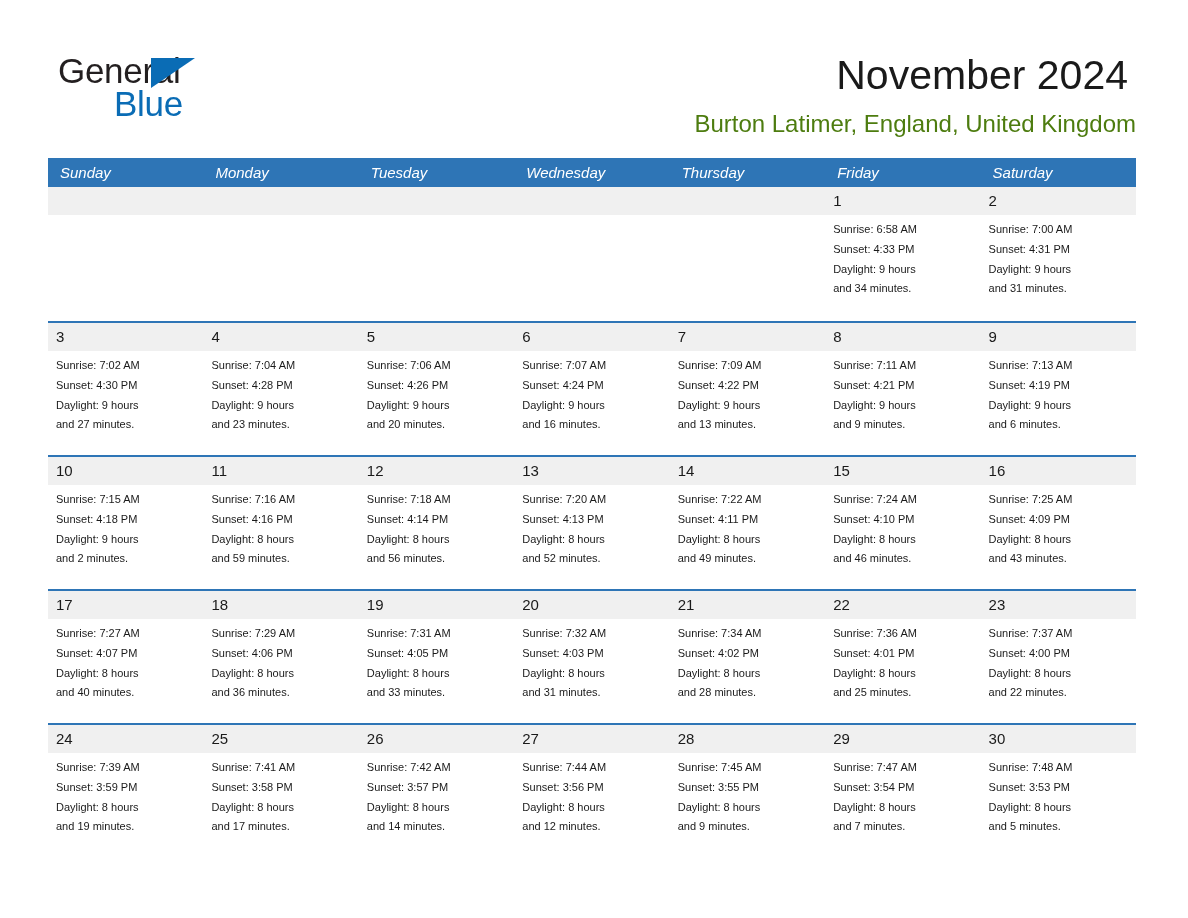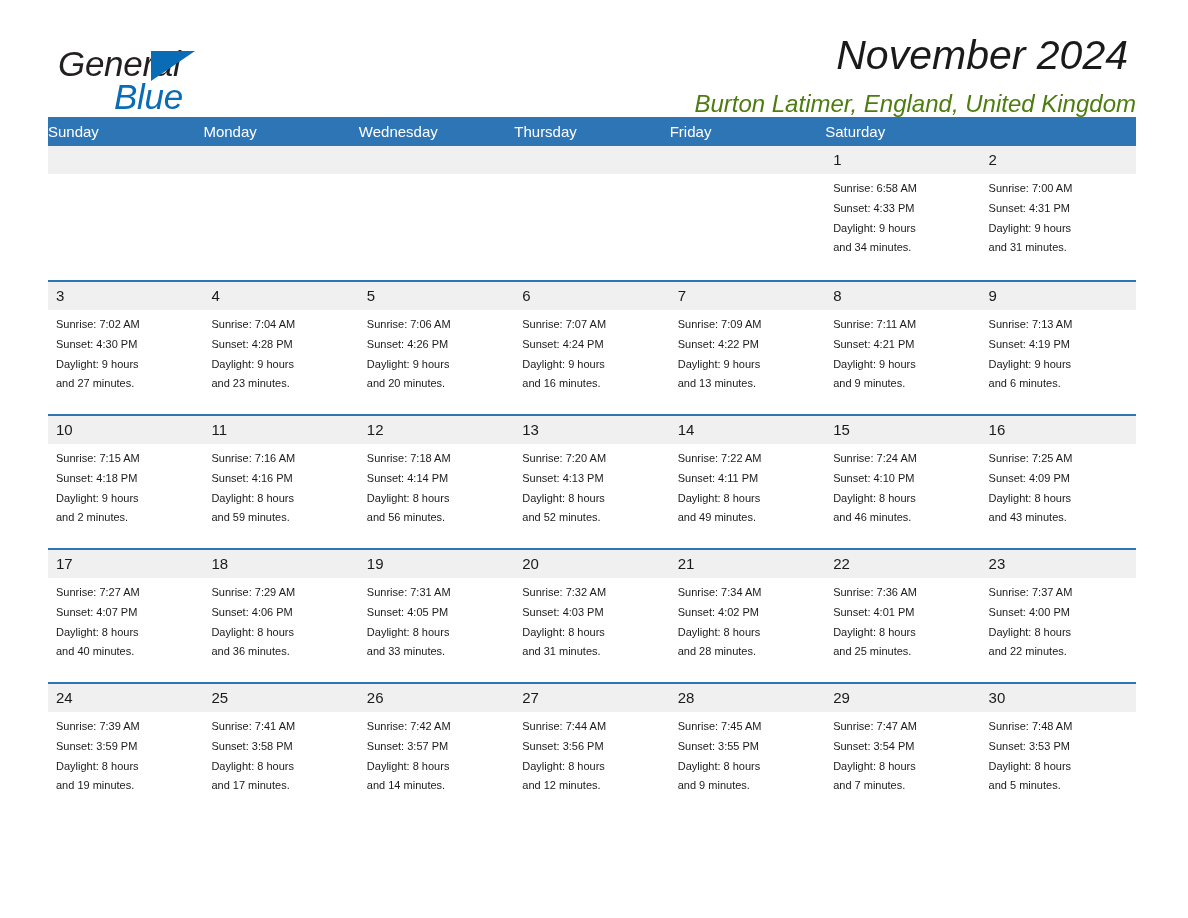--- a/index.html
+++ b/index.html
@@ -18,25 +18,24 @@
   .page {
     position: relative;
     width: 1188px;
     height: 918px;
     padding: 0;
   }
 
   
   .header {
     display: flex;
-    align-items: flex-end;
+    align-items: flex-start;
     justify-content: space-between;
     padding: 44px 52px 0 58px;
-    height: 117px;
-    font-style: italic;
+    height: 158px;
   }
   .brand {
     position: relative;
     width: 300px;
     height: 80px;
     flex: 0 0 auto;
   }
   .brand-general {
     position: absolute;
     left: 0;
@@ -94,22 +93,23 @@
   .dow-row {
     display: grid;
     grid-template-columns: repeat(7, 1fr);
     background: #2e75b6;
     height: 29px;
   }
   .dow {
     color: #ffffff;
     font-size: 15px;
     line-height: 29px;
-    padding-left: 0;
+    padding-left: 12px;
     white-space: nowrap;
+    font-style: italic;
   }
   .week {
     display: grid;
     grid-template-columns: repeat(7, 1fr);
     border-top: 2px solid #2e75b6;
     height: 134px;
   }
   .week.first {
     border-top: none;
     height: 134px;
@@ -150,20 +150,21 @@
     <div class="titles">
       <h1 class="cal-title">November 2024</h1>
       <h2 class="cal-subtitle">Burton Latimer, England, United Kingdom</h2>
     </div>
   </div>
 
   <div class="calendar">
     <div class="dow-row" id="dow-row">
         <div class="dow">Sunday</div>
         <div class="dow">Monday</div>
+        <div class="dow">Tuesday</div>
         <div class="dow">Wednesday</div>
         <div class="dow">Thursday</div>
         <div class="dow">Friday</div>
         <div class="dow">Saturday</div>
       </div>
     <div id="weeks-container">
         <div class="week first">
           <div class="cell empty">
             <div class="daynum-band"></div>
             <div class="cell-body"></div>

